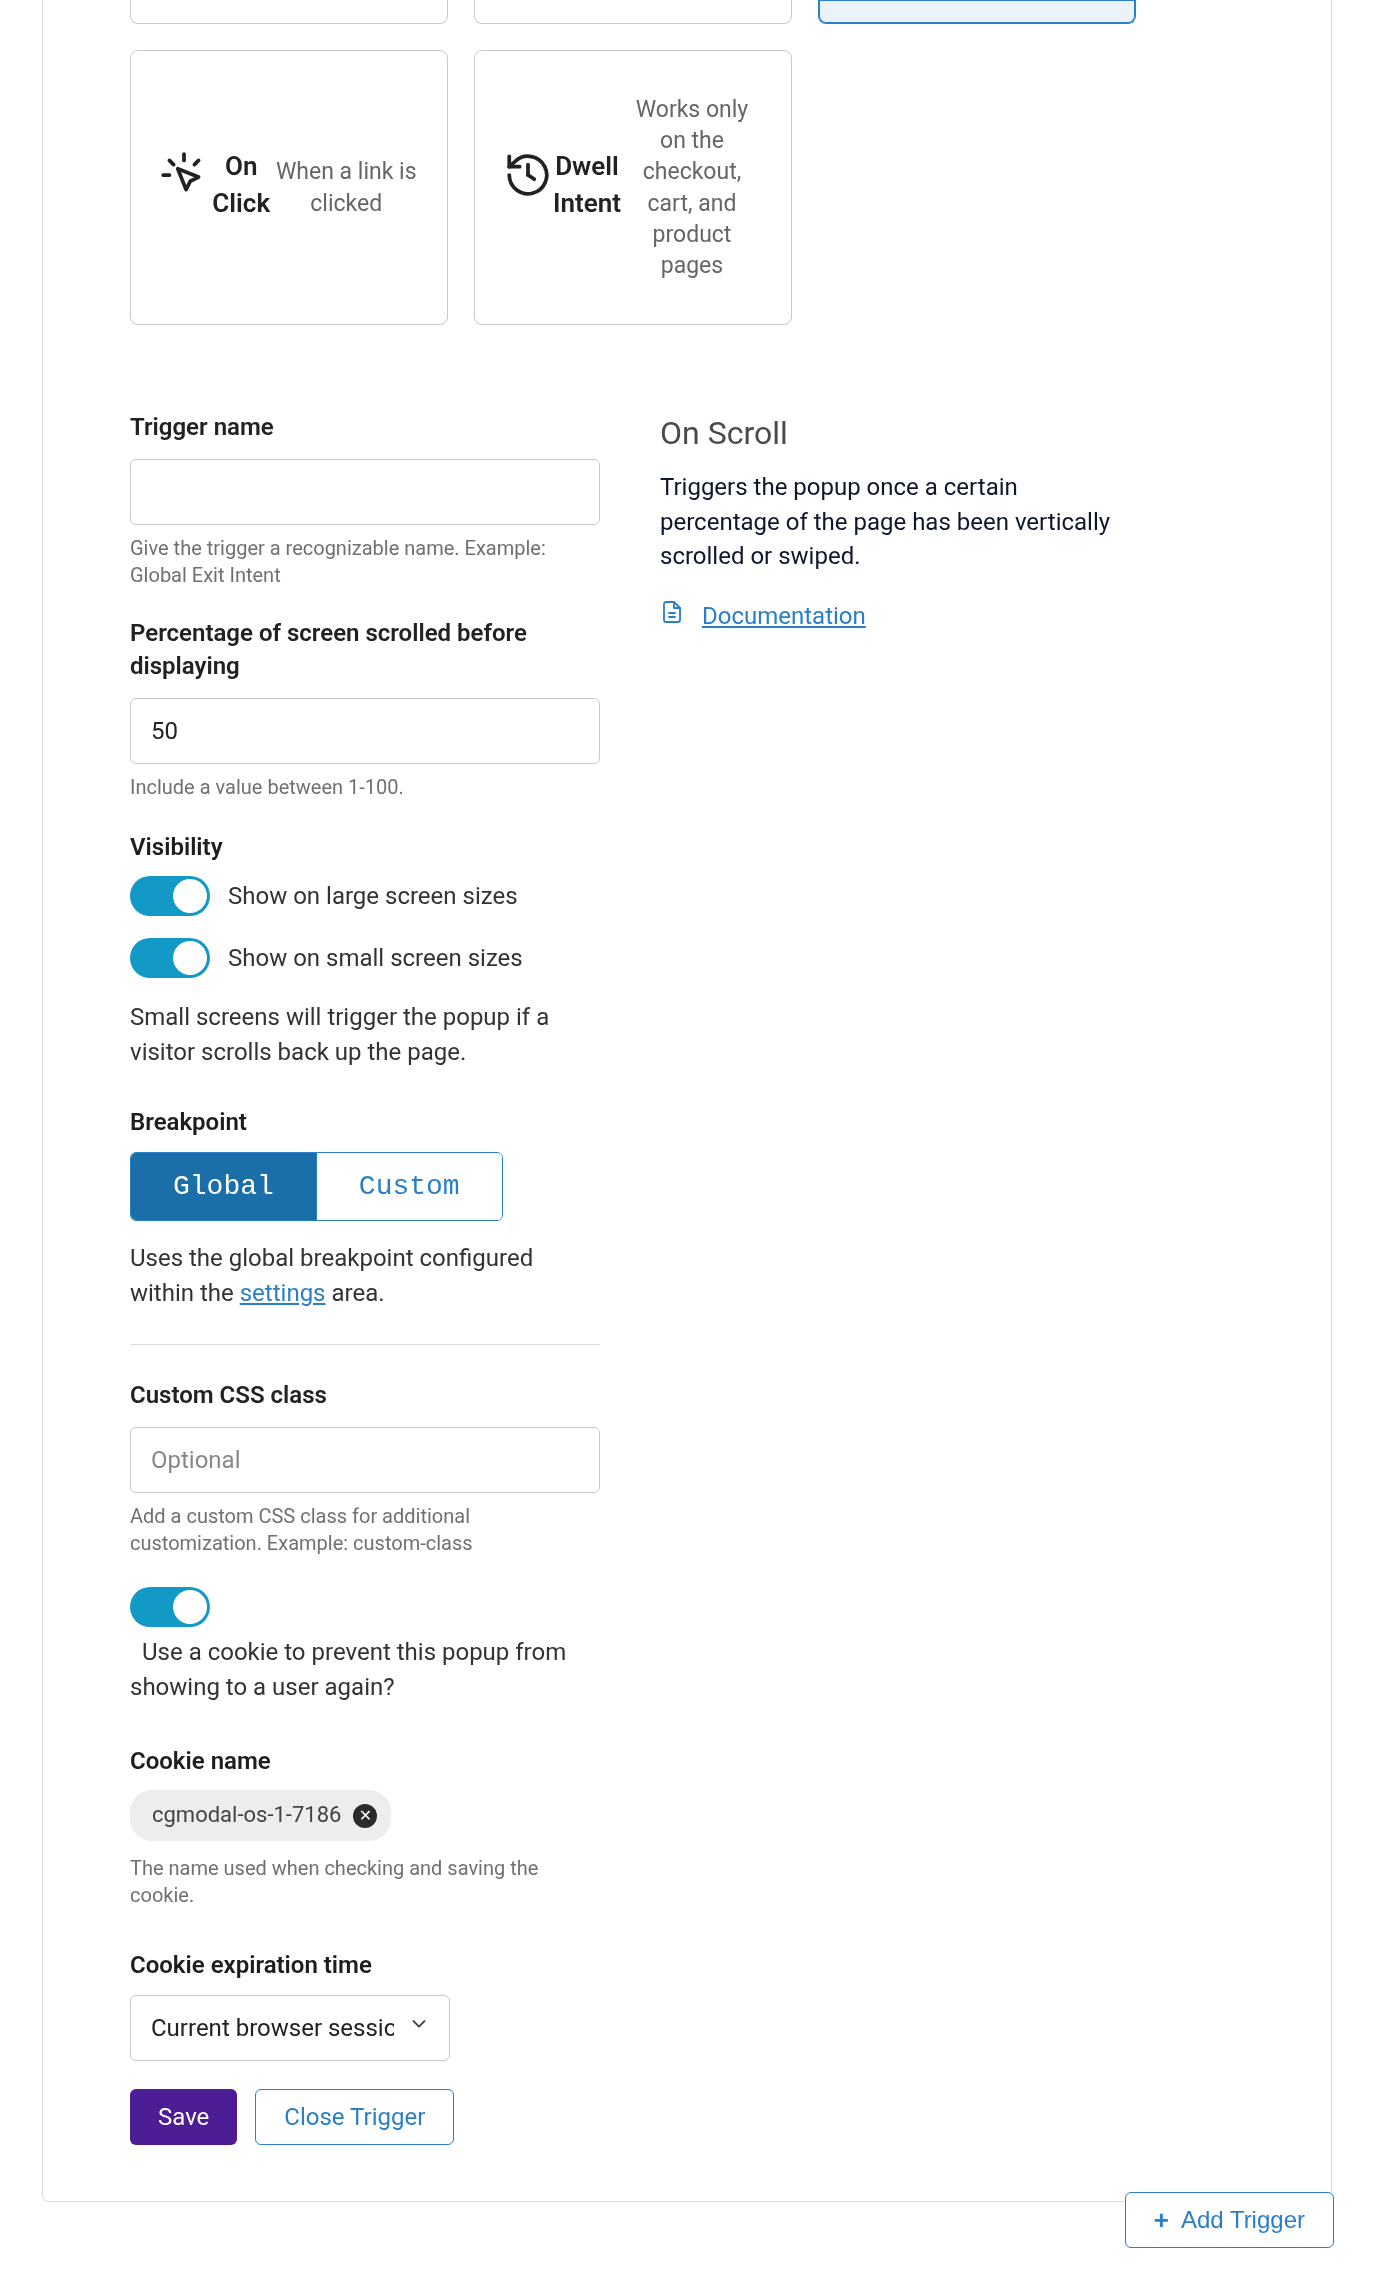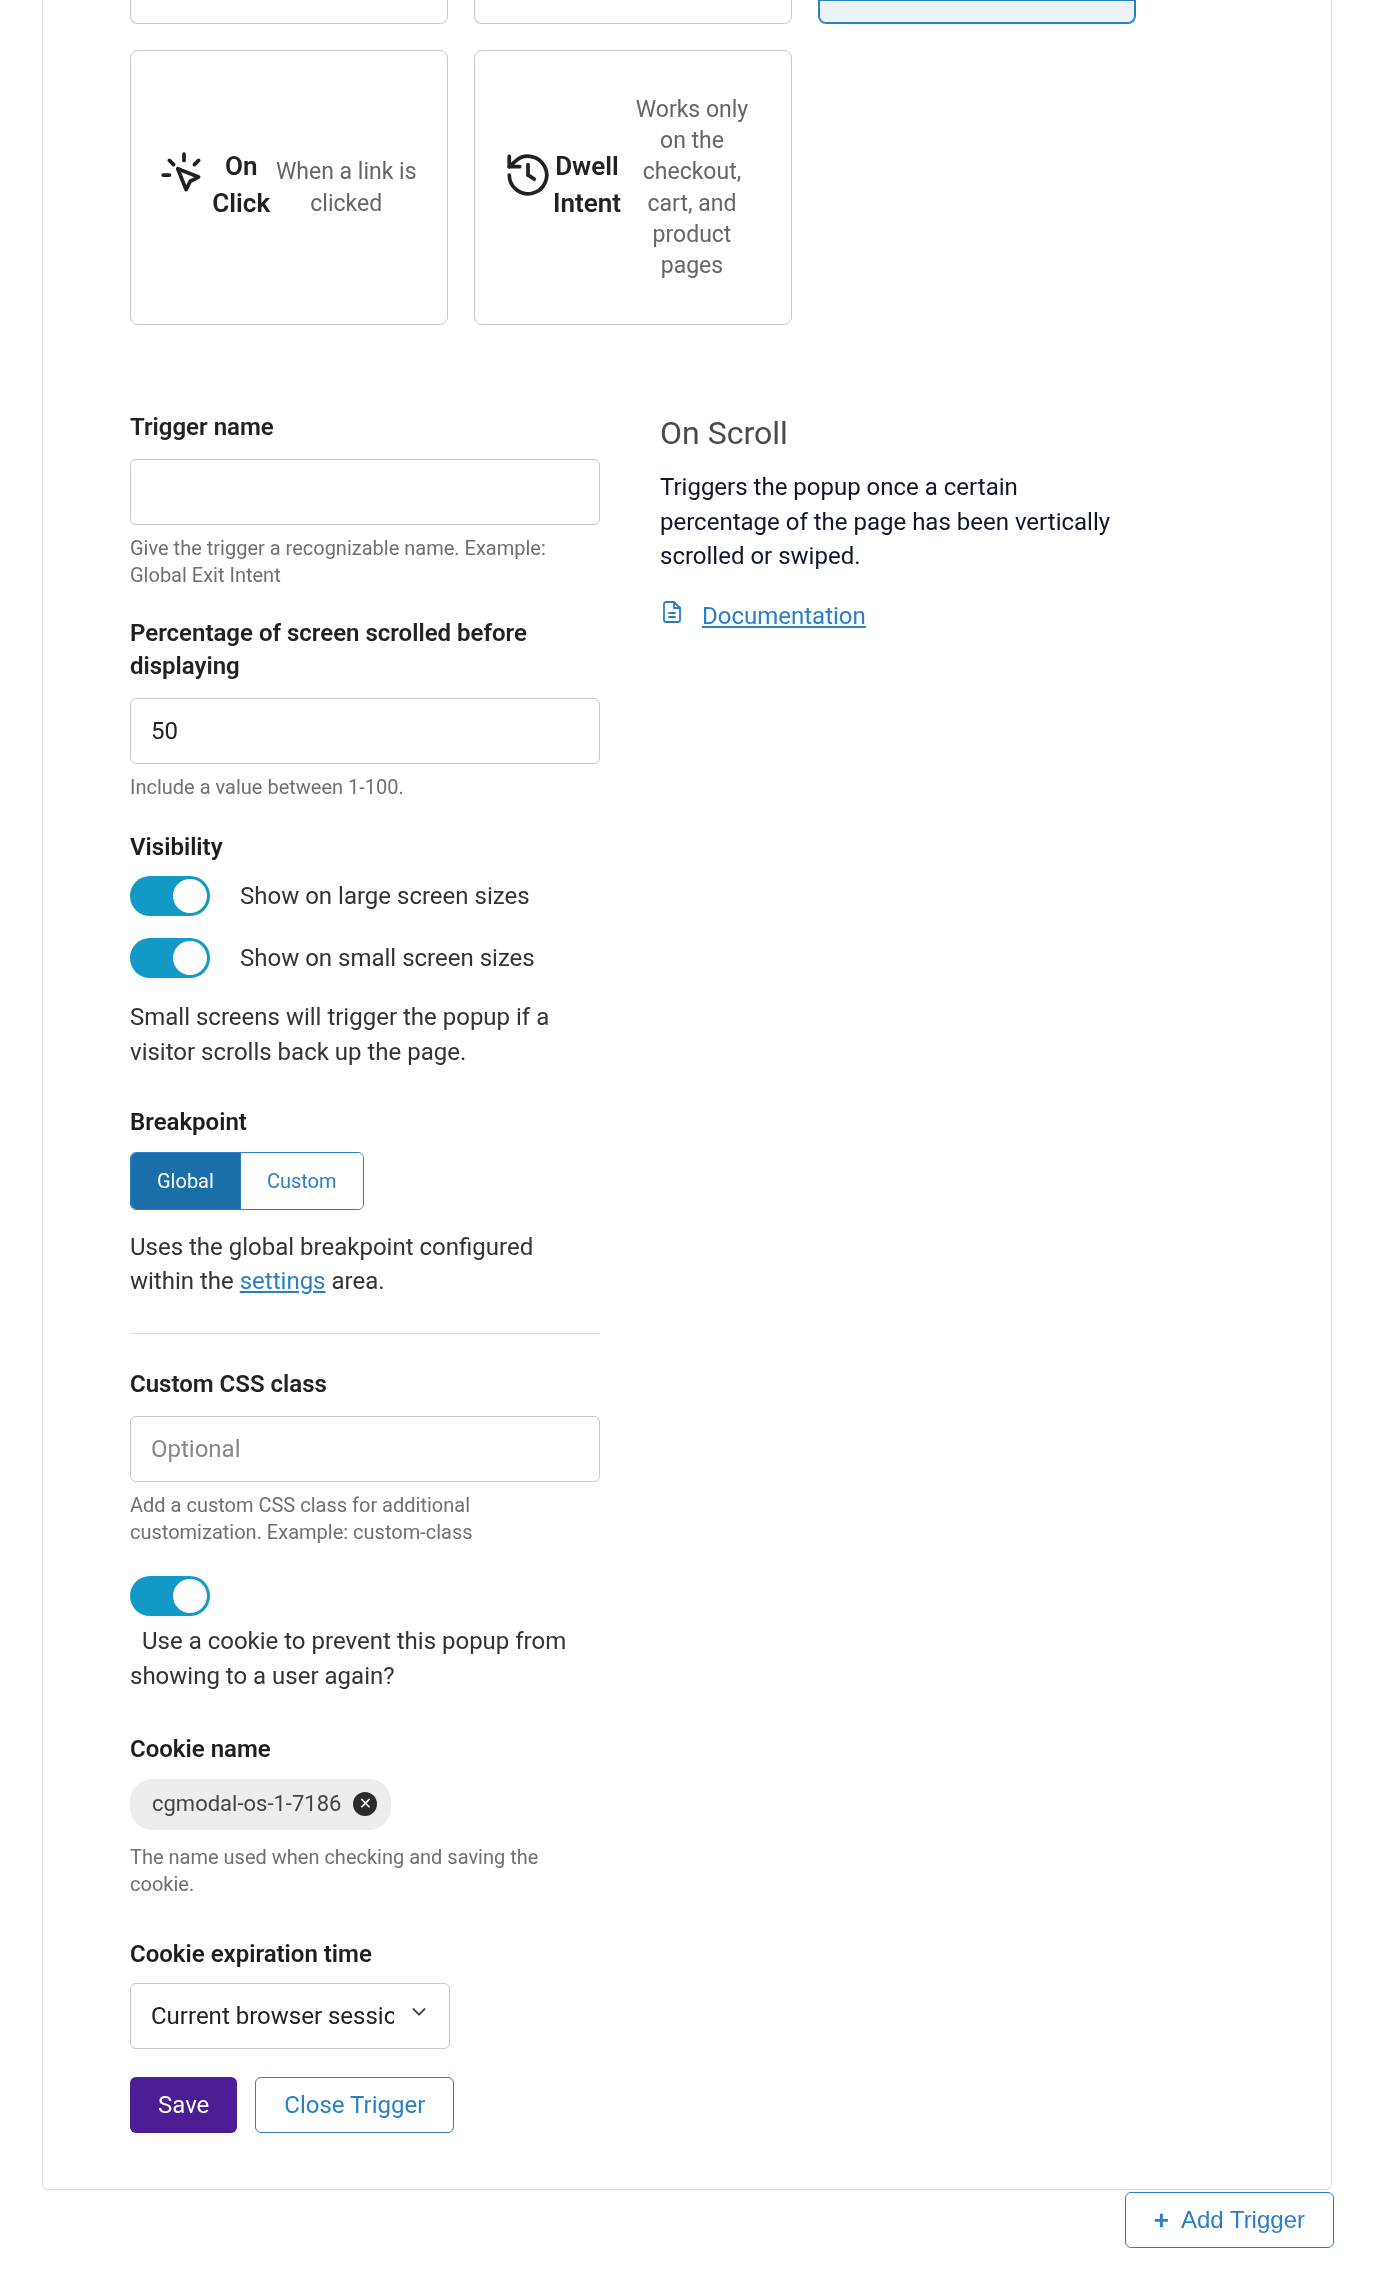--- a/index.html
+++ b/index.html
@@ -130,41 +130,41 @@
     gap: 18px;
     color:#2a7fc7;
   }
   .doc-link {
     text-decoration: underline;
     color:#2a7fc7;
     font-size:24px;
   }
 
   
-  .toggle-row { display:flex; align-items:center; gap: 30px; margin-bottom: 22px; }
+  .toggle-row { display:flex; align-items:center; gap: 18px; margin-bottom: 22px; }
   .switch {
     width: 80px; height: 40px; border-radius: 20px;
     background:#c9c9c9; position:relative; cursor:pointer;
     flex-shrink:0;
   }
   .switch.on { background:#1399c6; }
   .switch .knob {
     position:absolute; top:3px; left:3px;
     width:34px; height:34px; border-radius:50%;
     background:#fff;
     transition:left .1s;
   }
   .switch.on .knob { left:43px; }
   .toggle-label { font-size:24px; color:#333; }
 
   .note { font-size:24px; color:#333; margin-top:12px; line-height:1.45; }
 
   
   .seg-group { display:inline-flex; border:1px solid #2a7fc7; border-radius:6px; overflow:hidden; }
-  .seg { padding:14px 26px; font-size:20px; cursor:pointer; background:#fff; color:#2a7fc7; }
+  .seg { padding:14px 42px; font-size:28px; cursor:pointer; background:#fff; color:#2a7fc7;font-family:Liberation Mono, monospace; }
   .seg.active { background:#1b6fa8; color:#fff; }
   .seg + .seg { border-left:1px solid #2a7fc7; }
 
   .inline-link { color:#2a7fc7; text-decoration:underline; }
 
   hr.sep { border:none; border-top:1px solid #dcdcdc; margin: 34px 0; }
 
   
   .chip {
     display:inline-flex; align-items:center;

